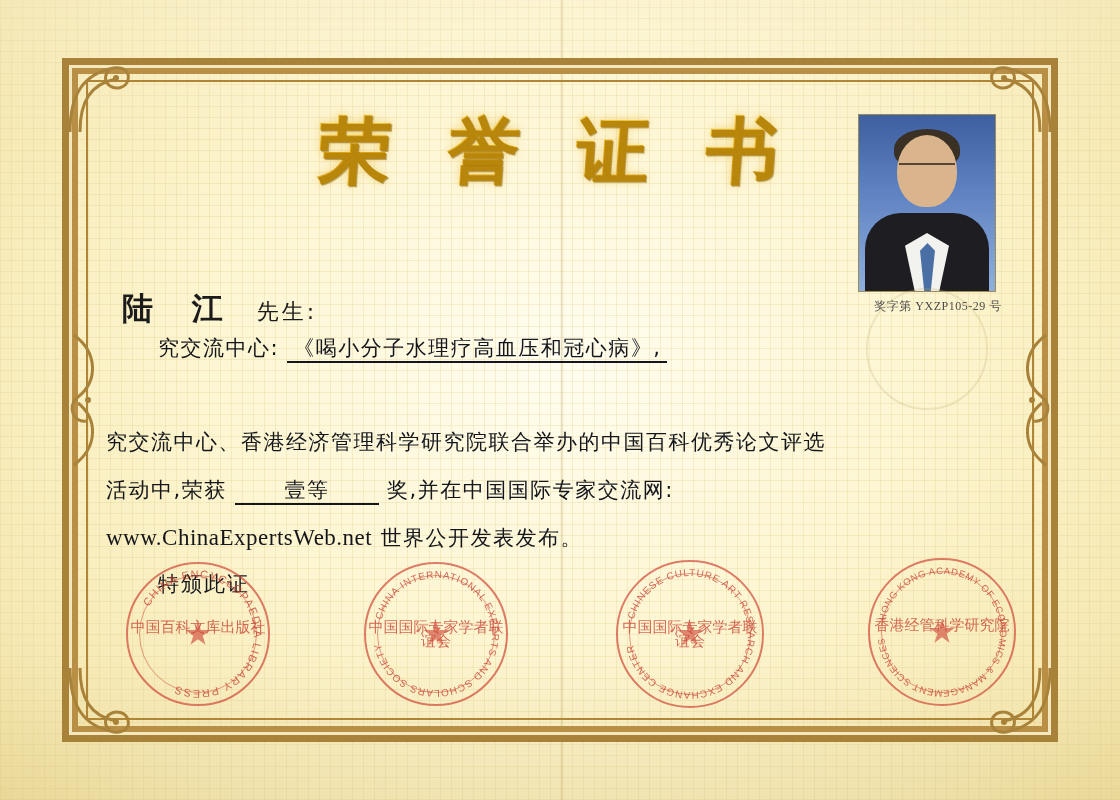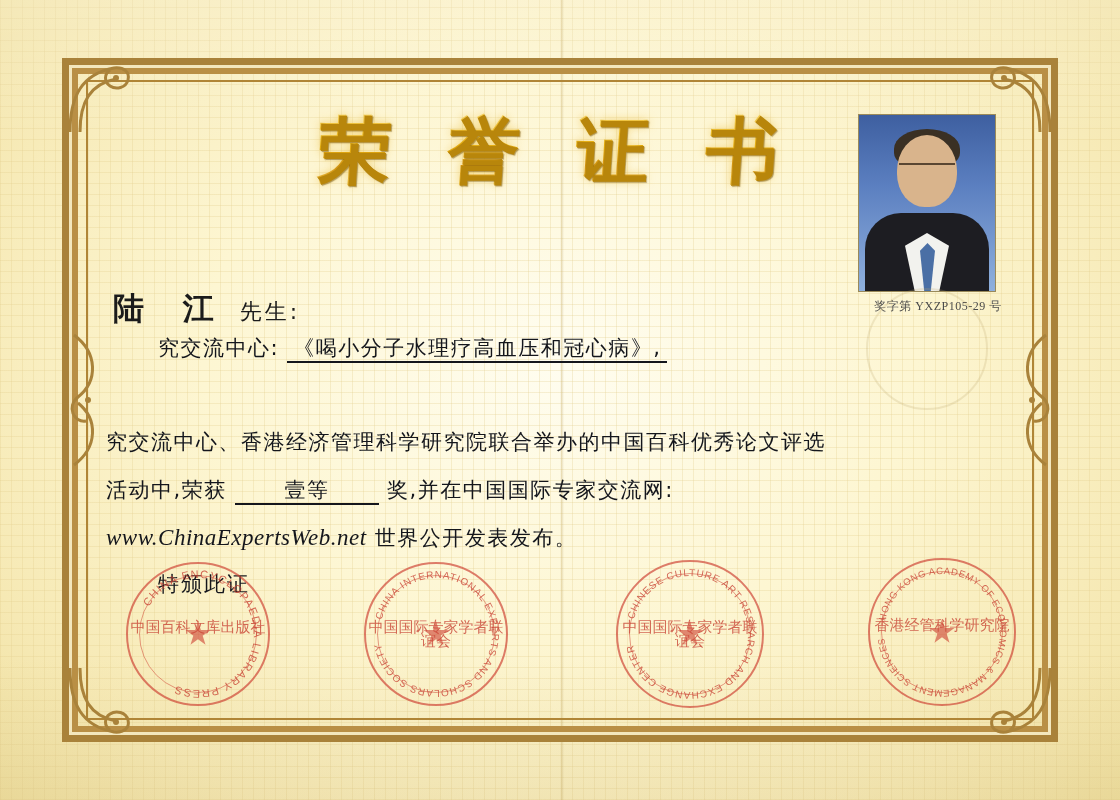--- a/index.html
+++ b/index.html
@@ -198,38 +198,38 @@
     text-align: center;
     font-size: 12px;
     color: #4a4a4a;
     font-family: "Liberation Serif", serif;
     letter-spacing: 0.5px;
   }
 
   
   .recipient-line {
     position: absolute;
-    left: 17px;
+    left: 26px;
     top: 196px;
     display: flex;
     align-items: baseline;
     text-align: center;
   }
   .recipient-name {
     font-family: "DejaVu Sans", sans-serif;
     font-size: 31px;
     font-weight: bold;
     color: #1b1b1b;
     letter-spacing: 14px;
   }
   .recipient-suffix {
     font-family: "DejaVu Sans", sans-serif;
     font-size: 22px;
     color: #1b1b1b;
-    margin-left: 12px;
+    margin-left: 20px;
     letter-spacing: 3px;
   }
 
   .para {
     position: absolute;
     left: 10px;
     right: 4px;
     font-family: "DejaVu Sans", sans-serif;
     font-size: 21px;
     color: #14161c;
@@ -249,21 +249,20 @@
     text-align: center;
     padding: 0 6px 2px 6px;
   }
   .fill-title { min-width: 318px; text-align: right; }
   .fill-rank { min-width: 132px; }
 
   .url {
     font-family: "Liberation Serif", serif;
     font-size: 23px;
     letter-spacing: 0.5px;
-    font-style: italic;
   }
 
   .special {
     position: absolute;
     left: 62px;
     top: 478px;
     font-family: Liberation Sans, sans-serif;
     font-size: 21px;
     color: #14161c;
     letter-spacing: 2px;

